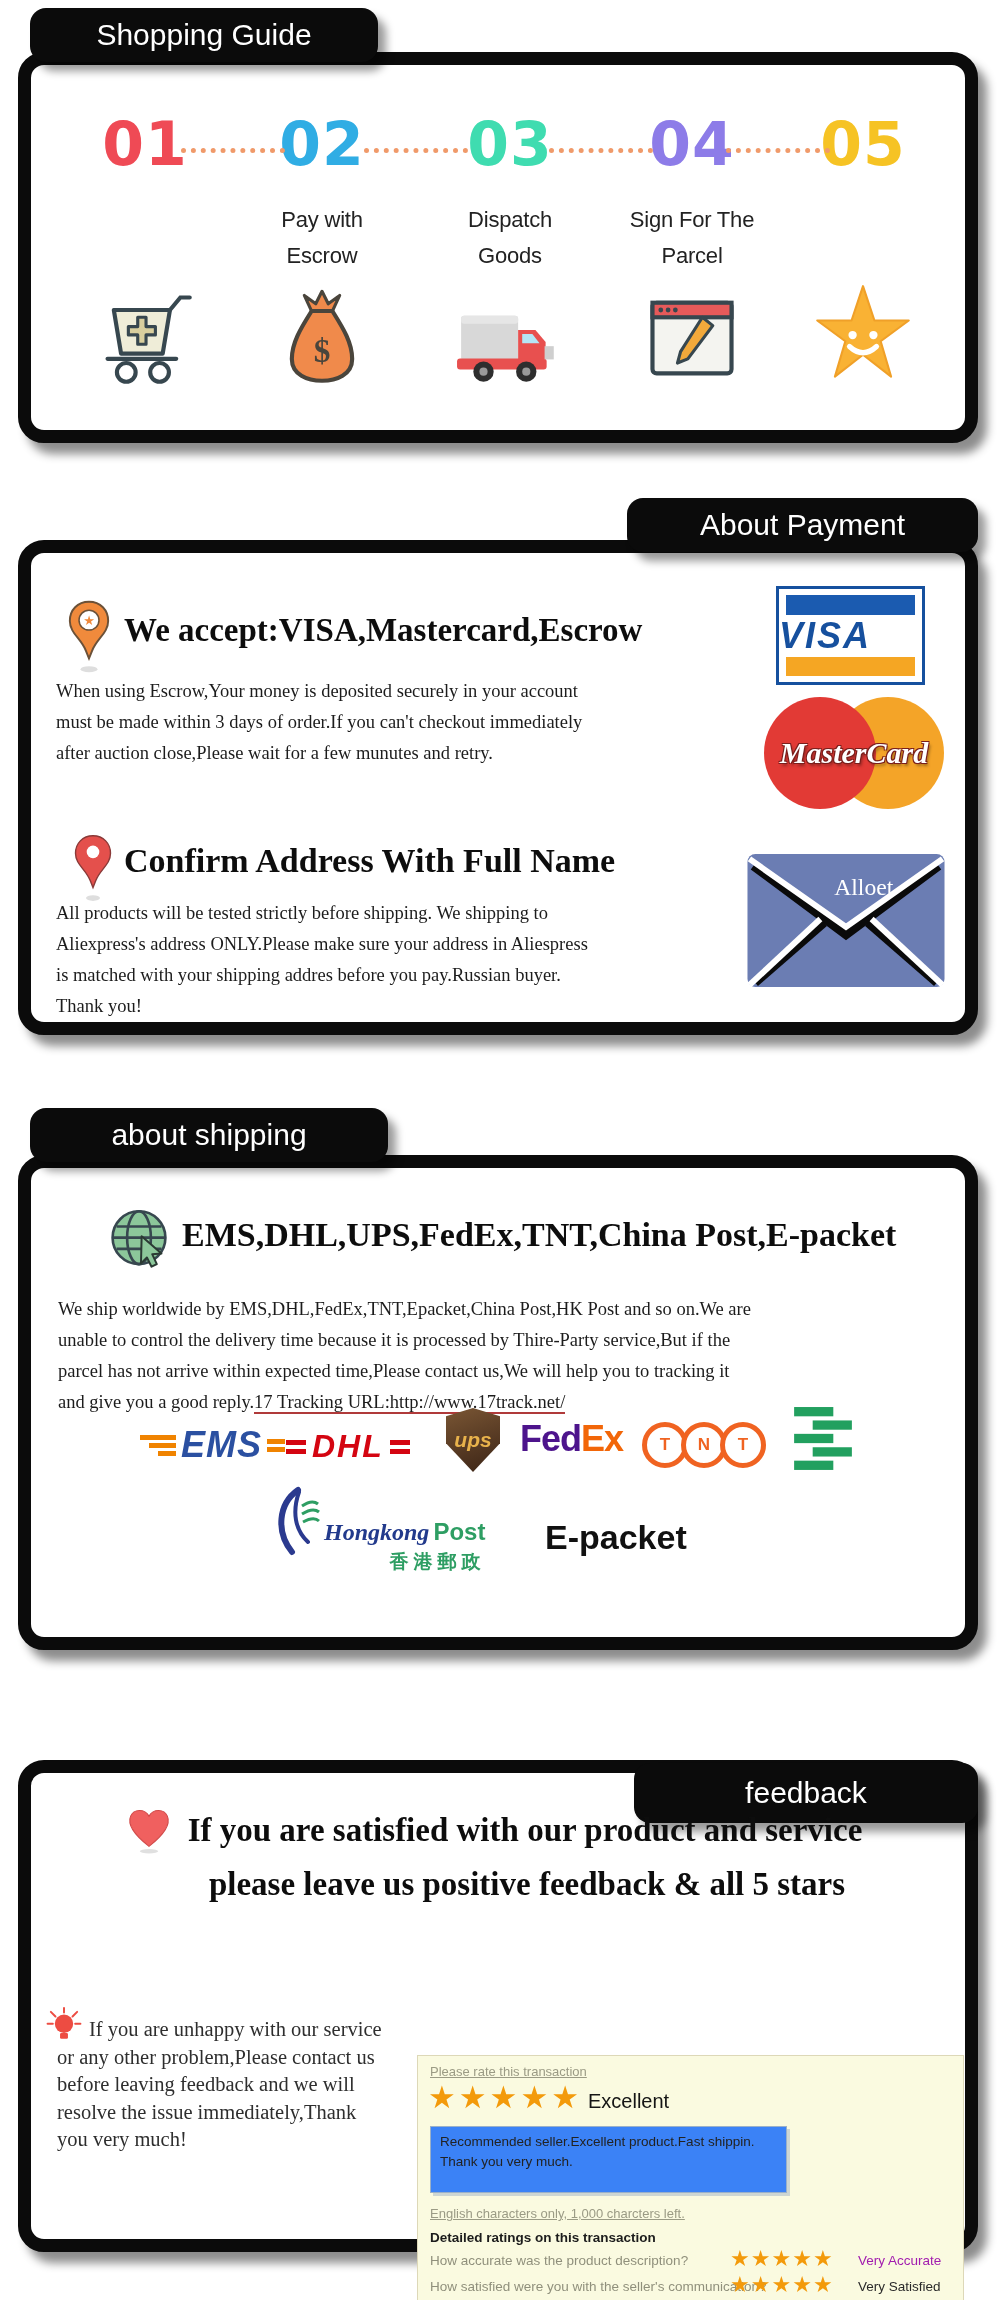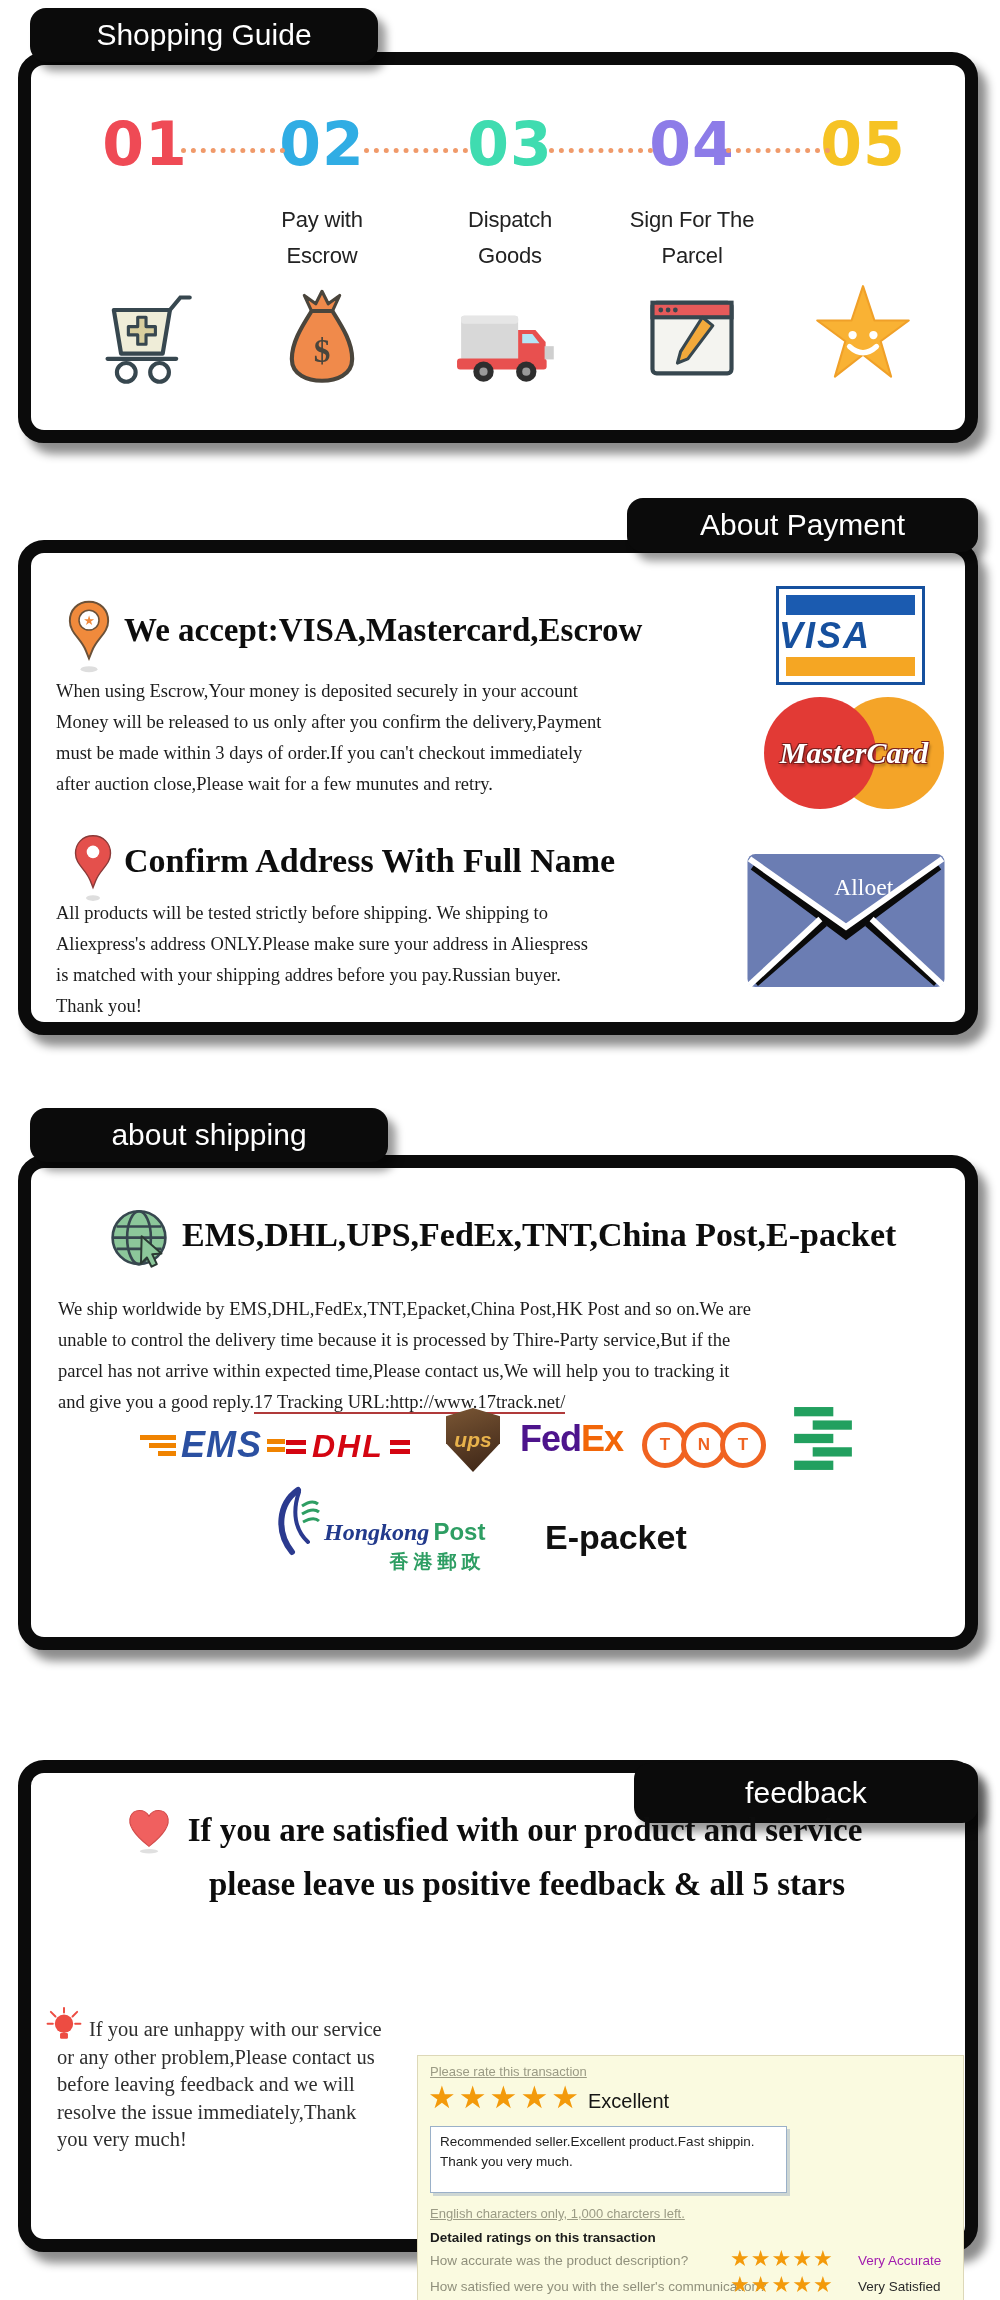--- a/index.html
+++ b/index.html
@@ -61,21 +61,21 @@
   .hk .hk-cn{font:600 19px "Liberation Sans",sans-serif;color:#2E9E63;letter-spacing:5px;text-align:right;margin-top:3px;}
   .epacket{font:600 34px "Liberation Sans",sans-serif;color:#111;}
   .link{border-bottom:2px solid #B03A3A;}
   
   .ratebox{width:547px;height:289px;background:#FAFAE0;border:1px solid #DDD8B8;box-sizing:border-box;position:relative;}
   .rb{position:absolute;}
   .rb-gray{font-size:13px;color:#9b9b85;text-decoration:underline;}
   .star{color:#F39A0B;}
   .stars-big{font-size:31px;letter-spacing:3px;color:#F39A0B;line-height:31px;}
   .stars-row{font-size:22px;letter-spacing:1px;color:#F39A0B;line-height:22px;}
-  .rb-textbox{width:357px;height:67px;background:#ffffff;border:1px solid #9ab0c8;box-sizing:border-box;
+  .rb-textbox{width:357px;height:67px;background:#3b82f6;border:1px solid #9ab0c8;box-sizing:border-box;
               box-shadow:3px 3px 0 rgba(150,170,195,.45);padding:5px 9px;font-size:13.5px;line-height:20px;color:#222;}
   .fbnote{font-family:"Liberation Serif","DejaVu Serif",serif;font-size:20.5px;line-height:27.5px;color:#2e2e2e;width:350px;}
   .fbnote div{white-space:nowrap;}
 </style>
 </head>
 <body>
 
 <div class="canvas">
 
   <div class="panel" style="top:52px;height:391px;"></div>
@@ -161,21 +161,20 @@
     <svg width="46" height="82" viewBox="0 0 60 100">
       <ellipse cx="30" cy="92" rx="11" ry="4" fill="#dedede"></ellipse>
       <path d="M30 4 C15 4 5 15 5 29 C5 45 20 52 26 68 L30 78 L34 68 C40 52 55 45 55 29 C55 15 45 4 30 4 Z" fill="#F08A3C" stroke="#6b5138" stroke-width="2.5"></path>
       <circle cx="30" cy="28" r="13" fill="#fff" stroke="#6b5138" stroke-width="2"></circle>
       <text x="30" y="34" font-size="17" text-anchor="middle" fill="#F08A3C">★</text>
     </svg></span>
   <div class="abs h-serif" style="left:124px;top:612px;font-size:33px;">We accept:VISA,Mastercard,Escrow</div>
 
   <div class="abs para" style="left:56px;top:676px;">
     <div>When using Escrow,Your money is deposited securely in your account</div>
-    <div>Money will be released to us only after you confirm the delivery,Payment</div>
     <div>must be made within 3 days of order.If you can't checkout immediately</div>
     <div>after auction close,Please wait for a few munutes and retry.</div>
   </div>
 
   <div class="abs visa" style="left:776px;top:586px;">
     <div class="band-top"></div>
     <div class="mid">
         <span>VISA</span>
       </div>
     <div class="band-bot"></div>

